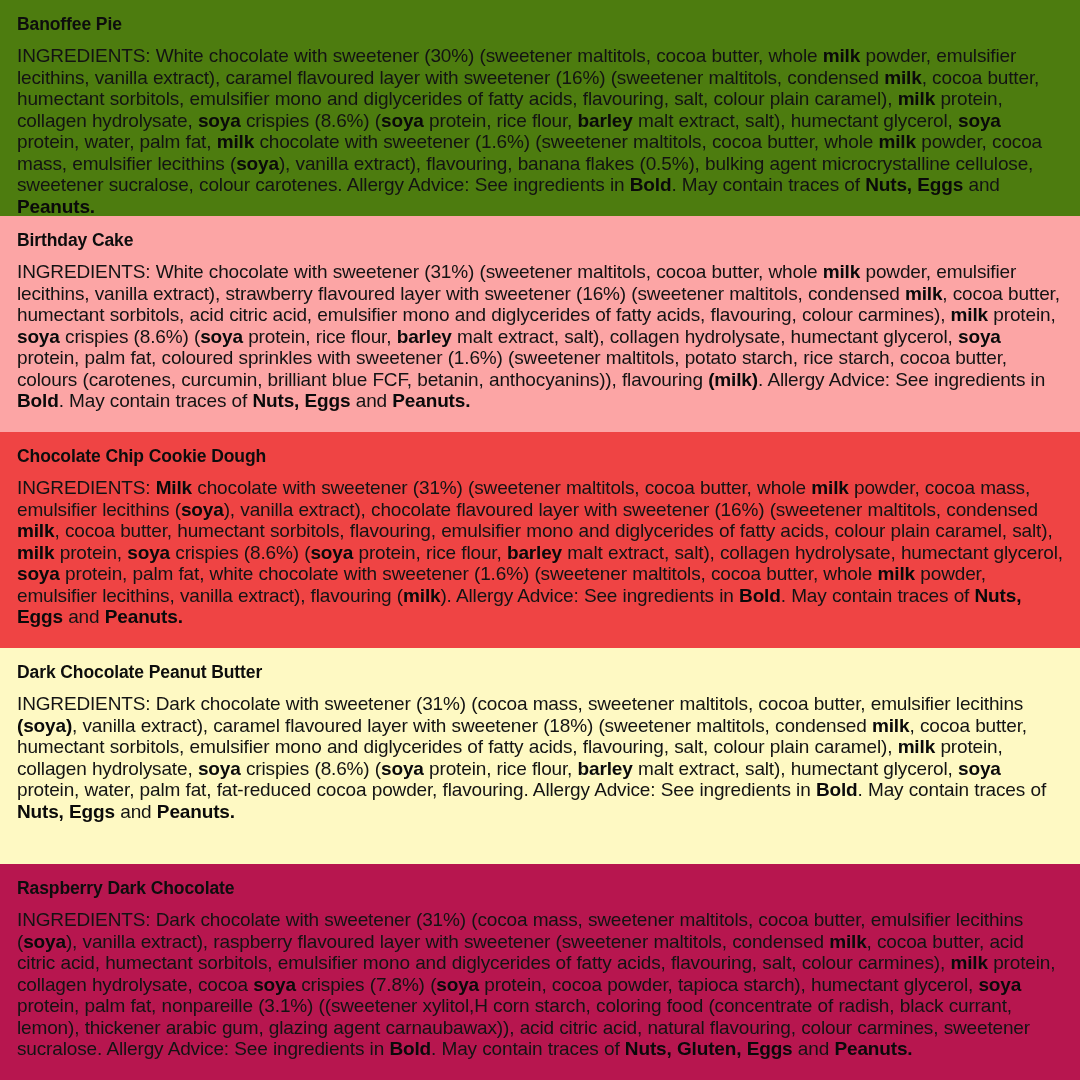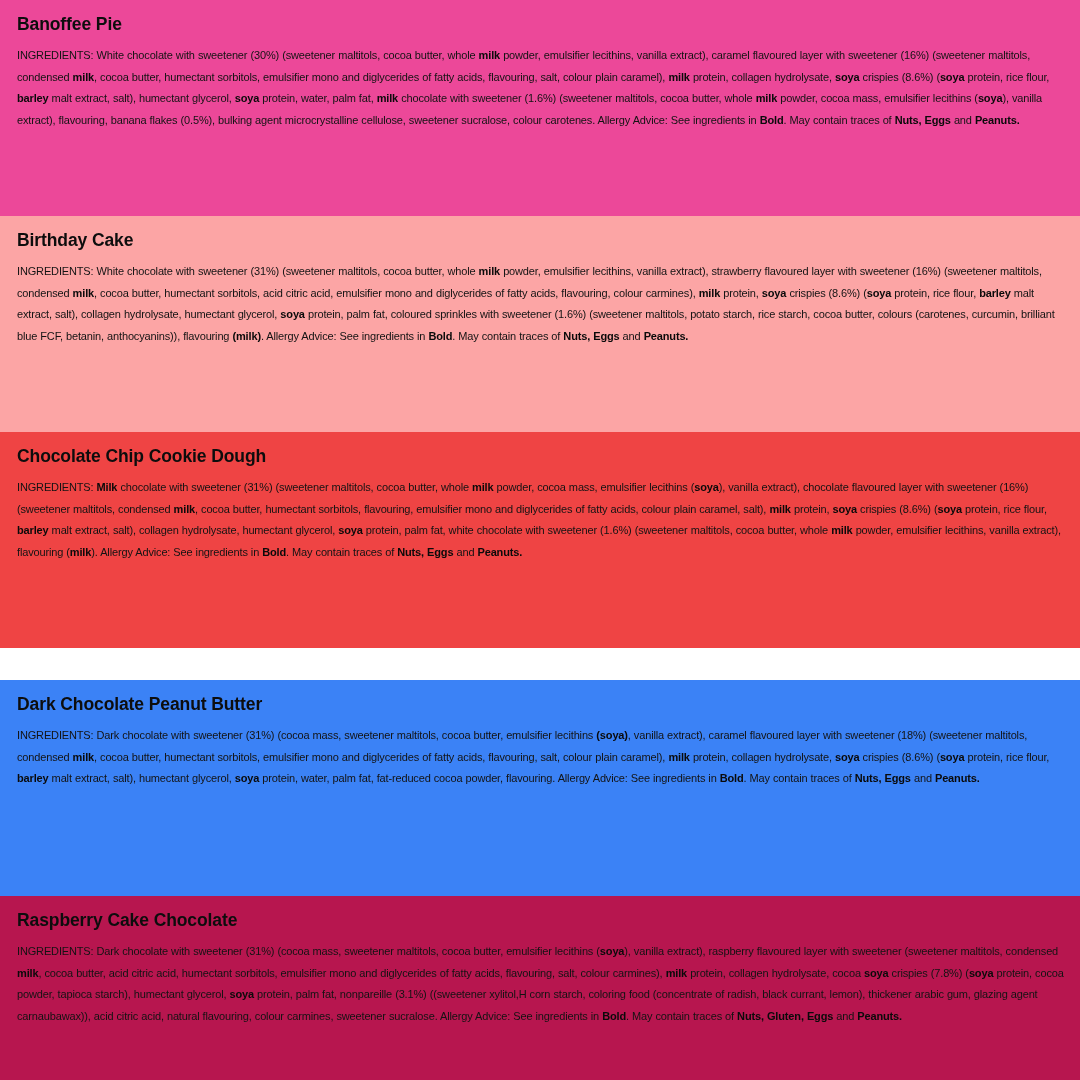--- a/index.html
+++ b/index.html
@@ -22,54 +22,54 @@
   .flavor-title {
     margin: 0 0 10px 0;
     font-size: 17.5px;
     line-height: 22px;
     font-weight: bold;
     color: #0d0d0d;
     letter-spacing: -0.1px;
   }
   .ingredients {
     margin: 0;
-    font-size: 11px;
+    font-size: 19px;
     line-height: 21.5px;
     color: #131313;
     letter-spacing: -0.15px;
     word-spacing: 0.2px;
   }
   .ingredients .b {
     font-weight: bold;
     color: #0a0a0a;
   }
 </style>
 </head>
 <body>
 
 <main id="label">
 
-  <section class="band" style="background-color: #ec4899;">
+  <section class="band" style="background-color: #4d7c0f;">
     <h2 class="flavor-title">Banoffee Pie</h2>
     <p class="ingredients"><span>INGREDIENTS: White chocolate with sweetener (30%) (sweetener maltitols, cocoa butter, whole </span><span class="b">milk</span><span> powder, emulsifier lecithins, vanilla extract), caramel flavoured layer with sweetener (16%) (sweetener maltitols, condensed </span><span class="b">milk</span><span>, cocoa butter, humectant sorbitols, emulsifier mono and diglycerides of fatty acids, flavouring, salt, colour plain caramel), </span><span class="b">milk</span><span> protein, collagen hydrolysate, </span><span class="b">soya</span><span> crispies (8.6%) (</span><span class="b">soya</span><span> protein, rice flour, </span><span class="b">barley</span><span> malt extract, salt), humectant glycerol, </span><span class="b">soya</span><span> protein, water, palm fat, </span><span class="b">milk</span><span> chocolate with sweetener (1.6%) (sweetener maltitols, cocoa butter, whole </span><span class="b">milk</span><span> powder, cocoa mass, emulsifier lecithins (</span><span class="b">soya</span><span>), vanilla extract), flavouring, banana flakes (0.5%), bulking agent microcrystalline cellulose, sweetener sucralose, colour carotenes. Allergy Advice: See ingredients in </span><span class="b">Bold</span><span>. May contain traces of </span><span class="b">Nuts, Eggs</span><span> and </span><span class="b">Peanuts.</span></p>
   </section>
 
   <section class="band" style="background-color: #fca5a5;">
     <h2 class="flavor-title">Birthday Cake</h2>
     <p class="ingredients"><span>INGREDIENTS: White chocolate with sweetener (31%) (sweetener maltitols, cocoa butter, whole </span><span class="b">milk</span><span> powder, emulsifier lecithins, vanilla extract), strawberry flavoured layer with sweetener (16%) (sweetener maltitols, condensed </span><span class="b">milk</span><span>, cocoa butter, humectant sorbitols, acid citric acid, emulsifier mono and diglycerides of fatty acids, flavouring, colour carmines), </span><span class="b">milk</span><span> protein, </span><span class="b">soya</span><span> crispies (8.6%) (</span><span class="b">soya</span><span> protein, rice flour, </span><span class="b">barley</span><span> malt extract, salt), collagen hydrolysate, humectant glycerol, </span><span class="b">soya</span><span> protein, palm fat, coloured sprinkles with sweetener (1.6%) (sweetener maltitols, potato starch, rice starch, cocoa butter, colours (carotenes, curcumin, brilliant blue FCF, betanin, anthocyanins)), flavouring </span><span class="b">(milk)</span><span>. Allergy Advice: See ingredients in </span><span class="b">Bold</span><span>. May contain traces of </span><span class="b">Nuts, Eggs</span><span> and </span><span class="b">Peanuts.</span></p>
   </section>
 
   <section class="band" style="background-color: #ef4444;">
     <h2 class="flavor-title">Chocolate Chip Cookie Dough</h2>
     <p class="ingredients"><span>INGREDIENTS: </span><span class="b">Milk</span><span> chocolate with sweetener (31%) (sweetener maltitols, cocoa butter, whole </span><span class="b">milk</span><span> powder, cocoa mass, emulsifier lecithins (</span><span class="b">soya</span><span>), vanilla extract), chocolate flavoured layer with sweetener (16%) (sweetener maltitols, condensed </span><span class="b">milk</span><span>, cocoa butter, humectant sorbitols, flavouring, emulsifier mono and diglycerides of fatty acids, colour plain caramel, salt), </span><span class="b">milk</span><span> protein, </span><span class="b">soya</span><span> crispies (8.6%) (</span><span class="b">soya</span><span> protein, rice flour, </span><span class="b">barley</span><span> malt extract, salt), collagen hydrolysate, humectant glycerol, </span><span class="b">soya</span><span> protein, palm fat, white chocolate with sweetener (1.6%) (sweetener maltitols, cocoa butter, whole </span><span class="b">milk</span><span> powder, emulsifier lecithins, vanilla extract), flavouring (</span><span class="b">milk</span><span>). Allergy Advice: See ingredients in </span><span class="b">Bold</span><span>. May contain traces of </span><span class="b">Nuts, Eggs</span><span> and </span><span class="b">Peanuts.</span></p>
   </section>
 
-  <section class="band" style="background-color: #3b82f6; margin-top: 32px;">
+  <section class="band" style="background-color: #fef9c3;">
     <h2 class="flavor-title">Dark Chocolate Peanut Butter</h2>
     <p class="ingredients"><span>INGREDIENTS: Dark chocolate with sweetener (31%) (cocoa mass, sweetener maltitols, cocoa butter, emulsifier lecithins </span><span class="b">(soya)</span><span>, vanilla extract), caramel flavoured layer with sweetener (18%) (sweetener maltitols, condensed </span><span class="b">milk</span><span>, cocoa butter, humectant sorbitols, emulsifier mono and diglycerides of fatty acids, flavouring, salt, colour plain caramel), </span><span class="b">milk</span><span> protein, collagen hydrolysate, </span><span class="b">soya</span><span> crispies (8.6%) (</span><span class="b">soya</span><span> protein, rice flour, </span><span class="b">barley</span><span> malt extract, salt), humectant glycerol, </span><span class="b">soya</span><span> protein, water, palm fat, fat-reduced cocoa powder, flavouring. Allergy Advice: See ingredients in </span><span class="b">Bold</span><span>. May contain traces of </span><span class="b">Nuts, Eggs</span><span> and </span><span class="b">Peanuts.</span></p>
   </section>
 
   <section class="band" style="background-color: rgb(183, 22, 79);">
-    <h2 class="flavor-title">Raspberry Cake Chocolate</h2>
+    <h2 class="flavor-title">Raspberry Dark Chocolate</h2>
     <p class="ingredients"><span>INGREDIENTS: Dark chocolate with sweetener (31%) (cocoa mass, sweetener maltitols, cocoa butter, emulsifier lecithins (</span><span class="b">soya</span><span>), vanilla extract), raspberry flavoured layer with sweetener (sweetener maltitols, condensed </span><span class="b">milk</span><span>, cocoa butter, acid citric acid, humectant sorbitols, emulsifier mono and diglycerides of fatty acids, flavouring, salt, colour carmines), </span><span class="b">milk</span><span> protein, collagen hydrolysate, cocoa </span><span class="b">soya</span><span> crispies (7.8%) (</span><span class="b">soya</span><span> protein, cocoa powder, tapioca starch), humectant glycerol, </span><span class="b">soya</span><span> protein, palm fat, nonpareille (3.1%) ((sweetener xylitol,H corn starch, coloring food (concentrate of radish, black currant, lemon), thickener arabic gum, glazing agent carnaubawax)), acid citric acid, natural flavouring, colour carmines, sweetener sucralose. Allergy Advice: See ingredients in </span><span class="b">Bold</span><span>. May contain traces of </span><span class="b">Nuts, Gluten, Eggs</span><span> and </span><span class="b">Peanuts.</span></p>
   </section>
 
 </main>
 
 </body></html>

